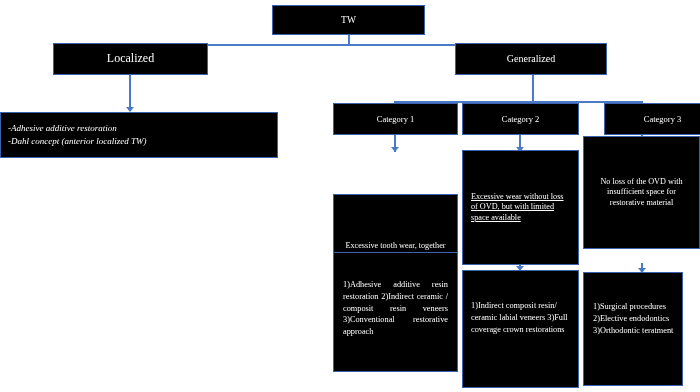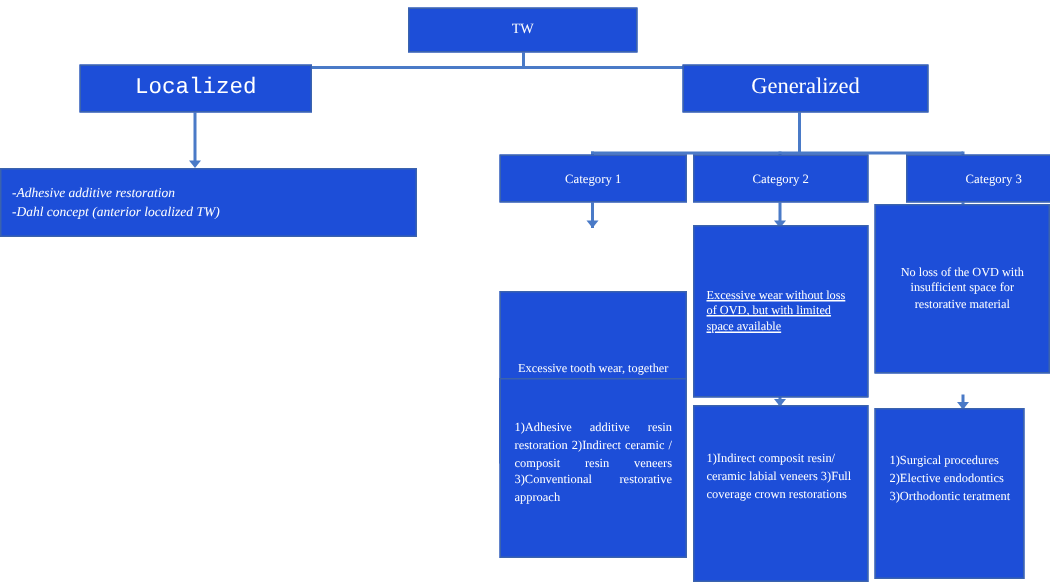--- a/index.html
+++ b/index.html
@@ -13,42 +13,42 @@
   #diagram {
     position: relative;
     width: 700px;
     height: 392px;
     background: #ffffff;
     overflow: hidden;
   }
   .node {
     position: absolute;
     box-sizing: border-box;
-    background: #1d4ed8;
+    background: #000000;
     border: 1px solid #3b63ad;
     color: #ffffff;
     display: flex;
     align-items: center;
     justify-content: center;
     text-align: center;
     line-height: 1.28;
     z-index: 3;
   }
   .node.tight {
     display: block;
     padding: 6px 8px 6px 9px;
   }
   .node-label {
     display: block;
     width: 100%;
   }
   
   #node-tw        { left: 272px; top: 5px;   width: 153px; height: 30px;  font-size: 9.5px; }
-  #node-localized { left: 53px;  top: 43px;  width: 155px; height: 32px;  font-size: 15px; font-family: Liberation Mono, monospace; }
-  #node-generalized { left: 455px; top: 43px; width: 164px; height: 32px; font-size: 15px; }
+  #node-localized { left: 53px;  top: 43px;  width: 155px; height: 32px;  font-size: 12px; }
+  #node-generalized { left: 455px; top: 43px; width: 152px; height: 32px; font-size: 10px; }
 
   
   #node-localized-detail {
     left: 0px; top: 112px; width: 278px; height: 46px;
     font-size: 9px;
     text-align: left;
     justify-content: flex-start;
     padding: 0 0 0 7px;
   }
   #node-localized-detail .node-label { text-align: left; line-height: 1.45; font-style: italic; }

